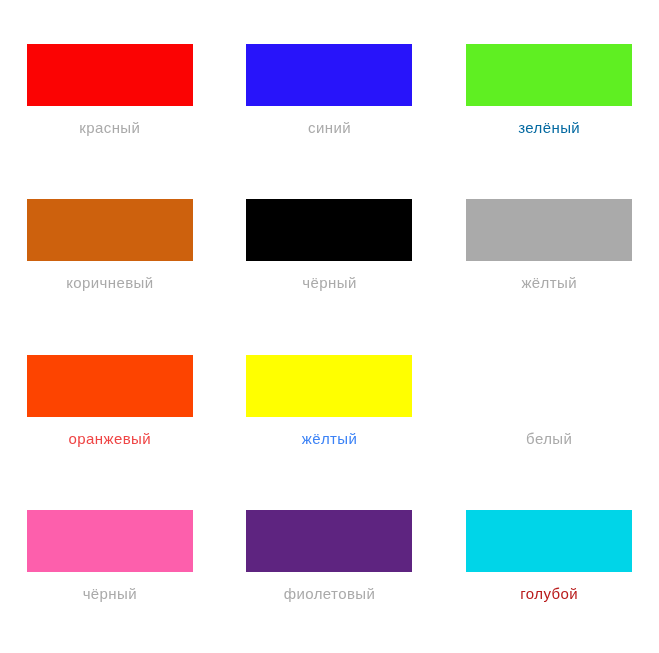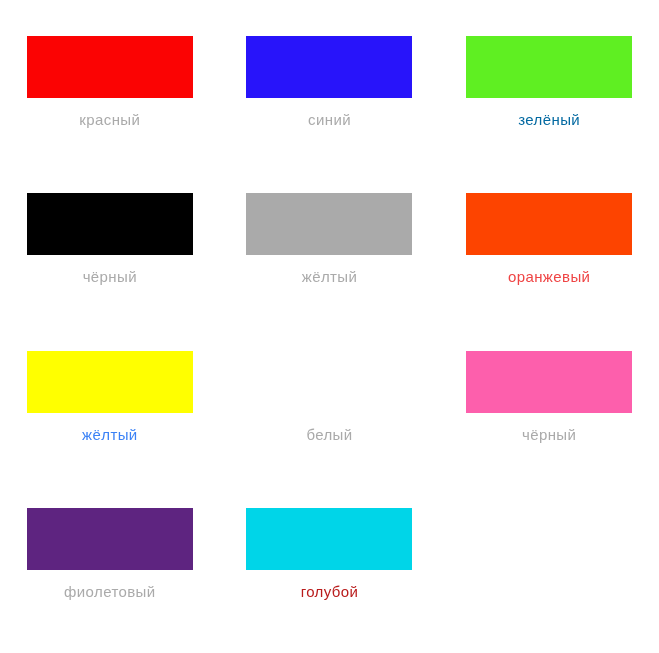--- a/index.html
+++ b/index.html
@@ -13,21 +13,21 @@
     font-family: "Liberation Sans", "DejaVu Sans", sans-serif;
     overflow: hidden;
   }
   .palette-grid {
     width: 659px;
     height: 653px;
     display: grid;
     grid-template-columns: repeat(3, 1fr);
     grid-template-rows: repeat(4, 1fr);
     box-sizing: border-box;
-    padding: 24px 0 0 0;
+    padding: 32px 0 0 0;
   }
   .swatch-cell {
     display: flex;
     flex-direction: column;
     align-items: center;
     justify-content: flex-start;
     padding-top: 12px;
   }
   .swatch-chip {
     width: 166px;
@@ -57,20 +57,24 @@
   <div class="swatch-cell">
     <span class="swatch-chip" style="background-color: rgb(40, 20, 250);"></span>
     <span class="swatch-label" style="color: rgb(170, 170, 170);">синий</span>
   </div>
 
   <div class="swatch-cell">
     <span class="swatch-chip" style="background-color: rgb(95, 239, 34);"></span>
     <span class="swatch-label" style="color: #0369a1;">зелёный</span>
   </div>
 
+  <div class="swatch-cell">
+    <span class="swatch-chip" style="background-color: rgb(205, 97, 13);"></span>
+    <span class="swatch-label" style="color: rgb(170, 170, 170);">коричневый</span>
+  </div>
 
   <div class="swatch-cell">
     <span class="swatch-chip" style="background-color: rgb(0, 0, 0);"></span>
     <span class="swatch-label" style="color: rgb(170, 170, 170);">чёрный</span>
   </div>
 
   <div class="swatch-cell">
     <span class="swatch-chip" style="background-color: rgb(170, 170, 170);"></span>
     <span class="swatch-label" style="color: rgb(170, 170, 170);">жёлтый</span>
   </div>

